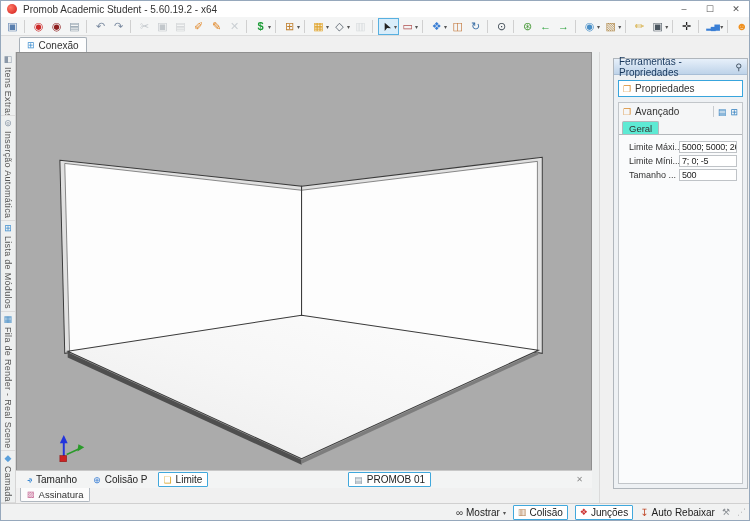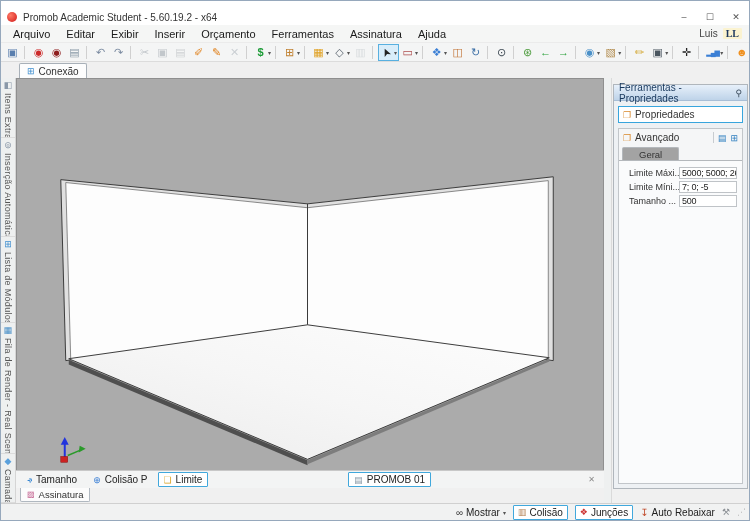--- a/index.html
+++ b/index.html
@@ -1,19 +1,19 @@
 <!DOCTYPE html>
 <html><head>
 <meta charset="utf-8">
 <style>
   html,body{margin:0;padding:0;background:#d4d4d4;}
   .win{width:750px;height:521px;box-sizing:border-box;border:1px solid #96a8bc;background:#f0f0f0;
        display:flex;flex-direction:column;font-family:"Liberation Sans",sans-serif;overflow:hidden;}
   
-  .titlebar{height:16px;background:#ffffff;display:flex;align-items:center;padding:8px 0 0 6px;flex:none;}
+  .titlebar{height:16px;background:#ffffff;display:flex;align-items:center;padding:0 0 0 6px;flex:none;}
   .logo{width:10px;height:10px;border-radius:50%;background:radial-gradient(circle at 35% 35%,#ff7a66,#d01818);flex:none;}
   .title{font-size:10px;color:#333;margin-left:6px;white-space:nowrap;}
   .wctrls{margin-left:auto;display:flex;height:100%;}
   .wbtn{width:26px;text-align:center;font-size:9px;color:#555;line-height:16px;}
   
   .menubar{height:17px;background:#f5f6f5;display:flex;align-items:center;padding:0 4px;flex:none;border-bottom:1px solid #ebebeb;}
   .mitem{font-size:11px;color:#1a1a1a;padding:1px 8px;white-space:nowrap;}
   .muser{margin-left:auto;font-size:10px;color:#444;padding-right:5px;}
   .mbadge{font-family:"Liberation Serif",serif;font-weight:bold;font-size:10px;color:#1b365d;background:#fbf3d0;padding:0 3px;margin-right:3px;border-radius:1px;}
   
@@ -45,35 +45,35 @@
   .btab[data-v~="boxed"]{border:1px solid #41a8dc;background:#fff;border-radius:1px;}
   .btab[data-v~="far"]{margin-left:136px;}
   .bclose{margin-left:auto;color:#8a8a8a;font-size:8px;padding:0 4px;}
   
   .matrow{height:15px;background:#f0f0f0;display:flex;align-items:flex-start;padding-left:4px;flex:none;}
   .mtab{background:#fcfcfc;border:1px solid #b0b8c0;border-top:none;border-radius:0 0 2px 2px;
         padding:0 6px;font-size:9.5px;height:14px;display:flex;align-items:center;gap:4px;color:#333;box-sizing:border-box;}
   .mtab .g{font-size:8px;color:#c05a8a;}
   
   .splitter{width:7px;background:#eef0f0;flex:none;border-right:1px solid #dadada;}
-  .rcol{width:137px;flex:none;background:#f0f0f0;display:flex;flex-direction:column;padding:6px 1px 14px 1px;box-sizing:border-box;}
+  .rcol{width:137px;flex:none;background:#f0f0f0;display:flex;flex-direction:column;padding:6px 1px 14px 1px;box-sizing:border-box;margin-left:12px;}
   .rpanel{flex:1;border:1px solid #b0b6bc;background:#eef1f4;display:flex;flex-direction:column;min-height:0;}
   .rhead{height:15px;flex:none;background:linear-gradient(#e7f0fa,#bed3e9);border-bottom:1px solid #a8bed6;
          display:flex;align-items:center;padding:0 5px;font-size:10px;color:#17375c;}
   .rpin{margin-left:auto;font-size:9px;color:#345;}
   .propbtn{margin:5px 4px 2px;height:15px;flex:none;background:#fff;border:1px solid #38a5dd;
            display:flex;align-items:center;gap:4px;padding:0 4px;font-size:10px;color:#333;}
   .oicon{color:#d8882a;font-size:9px;}
   .innerbox{margin:3px 4px 4px;flex:1;border:1px solid #c2c6ca;background:#f5f6f7;display:flex;flex-direction:column;min-height:0;}
   .advrow{height:17px;flex:none;display:flex;align-items:center;gap:4px;padding:0 4px;font-size:10px;color:#333;}
   .advdiv{width:1px;height:11px;background:#c8ccd0;margin-left:auto;}
   .vicon{font-size:9px;color:#2f7fc0;}
   .gstrip{height:14px;flex:none;display:flex;align-items:flex-end;padding-left:3px;}
-  .gtab{font-size:9.5px;padding:0 16px;height:13px;border:1px solid #b4b8bc;border-bottom:none;border-radius:2px 2px 0 0;
-        background:#a3a3a3;color:#333;display:flex;align-items:center;box-sizing:border-box;}
+  .gtab{font-size:9.5px;padding:0 6px;height:13px;border:1px solid #b4b8bc;border-bottom:none;border-radius:2px 2px 0 0;
+        background:#5eead4;color:#333;display:flex;align-items:center;box-sizing:border-box;}
   .cbox{flex:1;border-top:1px solid #b4b8bc;background:#fafbfc;padding:4px 2px;min-height:0;}
   .dimhead{height:13px;background:linear-gradient(#f0f6fc,#d3e5f5);border:1px solid #aecbe5;border-radius:2px;
            display:flex;align-items:center;padding:0 4px;font-size:9.5px;color:#1c4e7a;margin:0 2px;}
   .collapse{margin-left:auto;width:9px;height:9px;border:1px solid #7fa7cb;border-radius:50%;color:#4d80ad;
             font-size:6px;line-height:7px;text-align:center;background:#fff;}
   .collapse span{display:inline-block;transform:rotate(90deg);}
   .prow{display:flex;height:13px;margin:1px 3px 0 8px;align-items:center;}
   .plabel{width:50px;font-size:9px;color:#333;white-space:nowrap;overflow:hidden;flex:none;}
   .pval{flex:1;height:12px;background:#fff;border:1px solid #bfc3c7;font-size:9px;letter-spacing:-.2px;
         padding:0 2px;display:flex;align-items:center;color:#222;box-sizing:border-box;min-width:0;white-space:nowrap;overflow:hidden;}
@@ -98,32 +98,20 @@
   <div class="titlebar">
     <span class="logo"></span>
     <span class="title">Promob Academic Student - 5.60.19.2 - x64</span>
     <span class="wctrls">
       <span class="wbtn">–</span>
       <span class="wbtn">☐</span>
       <span class="wbtn">✕</span>
     </span>
   </div>
 
-  <div class="menubar">
-    <span class="mitem">Arquivo</span>
-      <span class="mitem">Editar</span>
-      <span class="mitem">Exibir</span>
-      <span class="mitem">Inserir</span>
-      <span class="mitem">Orçamento</span>
-      <span class="mitem">Ferramentas</span>
-      <span class="mitem">Assinatura</span>
-      <span class="mitem">Ajuda</span>
-    <span class="muser">Luis</span>
-    <span class="mbadge">LL</span>
-  </div>
 
   <div class="toolbar">
     <span class="tool" data-v="" title="save-icon">
         <span class="g" style="color:#5a7fae">▣</span>
         <span class="dd"></span>
       </span>
       <span class="tool" data-v="div" title="divider">
         <span class="g" style=""></span>
         <span class="dd"></span>
       </span>

